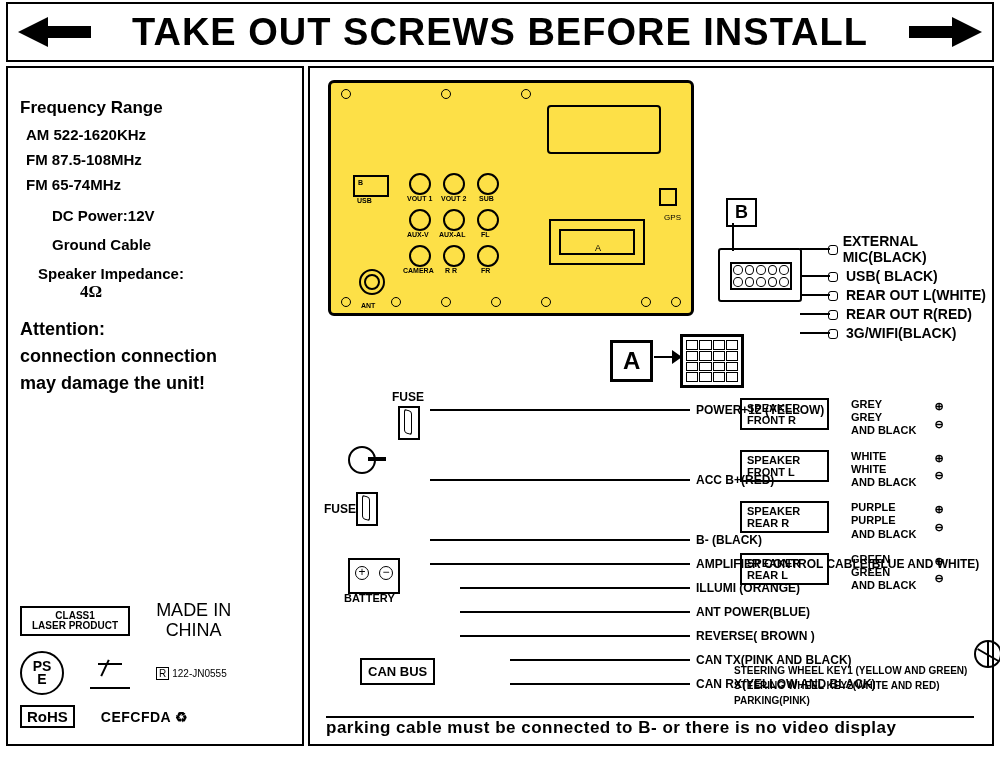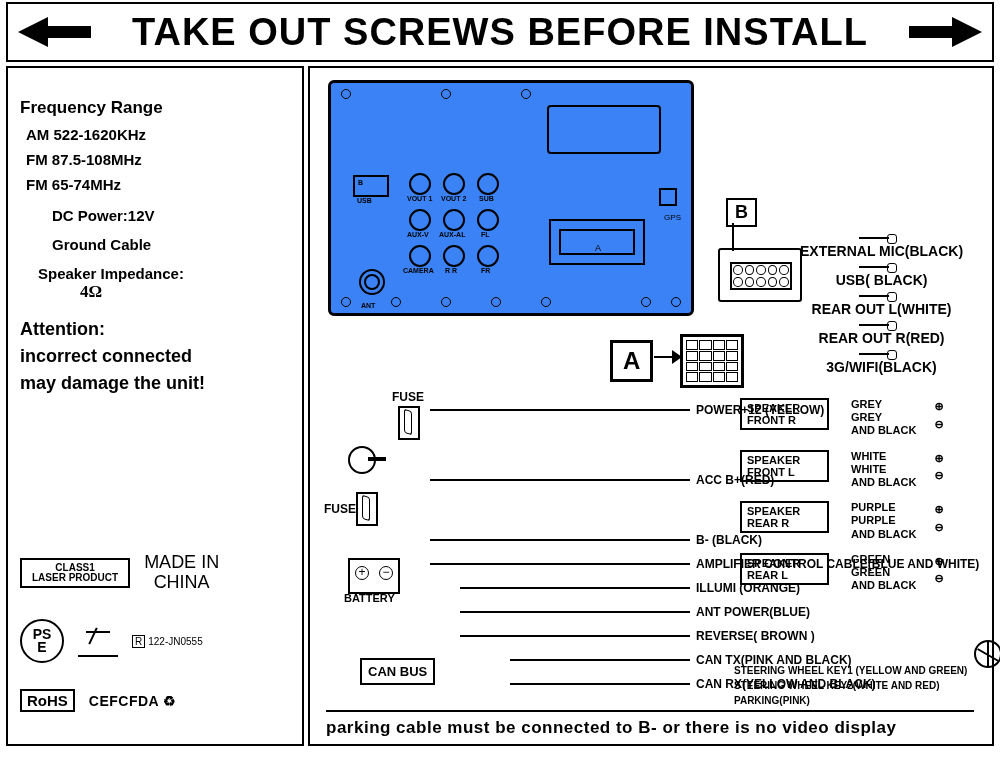--- a/index.html
+++ b/index.html
@@ -117,22 +117,22 @@
   }
   .badges {
     position: absolute;
     bottom: 6px;
     left: 12px;
     right: 12px;
   }
   .badge-row {
     display: flex;
     align-items: center;
-    gap: 14px;
-    margin: 26px 0;
+    gap: 26px;
+    margin: 10px 0;
   }
   .class1 {
     border: 2px solid #000;
     padding: 3px 10px;
     font-size: 10px;
     font-weight: bold;
     text-align: center;
     line-height: 1;
   }
   .madein {
@@ -191,21 +191,21 @@
   }
   
   .chassis {
     position: absolute;
     top: 12px;
     left: 18px;
     width: 360px;
     height: 230px;
     border: 3px solid #000;
     border-radius: 6px;
-    background: #3b82f6;
+    background: #fde047;
   }
   .screw {
     position: absolute;
     width: 8px; height: 8px;
     border: 1.5px solid #000;
     border-radius: 50%;
   }
   .display-hole {
     position: absolute;
     top: 22px; right: 30px;
@@ -302,21 +302,20 @@
     position: absolute;
     top: 162px;
     left: 490px;
     font-size: 14px;
     font-weight: bold;
   }
   .b-wires div {
     margin: 3px 0;
     display: flex;
     align-items: center;
-    flex-direction: column;
   }
   .plug-tip {
     display: inline-block;
     width: 40px;
     height: 10px;
     margin-right: 6px;
     position: relative;
   }
   .plug-tip::before {
     content: "";
@@ -475,21 +474,21 @@
   .swkeys-icon::before{left:11px;top:0;width:2px;height:24px;}
   .swkeys-icon::after{left:0;top:12px;width:24px;height:2px;transform:rotate(30deg);}
   .bottom-note {
     position: absolute;
     bottom: 6px;
     left: 16px;
     right: 18px;
     font-size: 17px;
     font-weight: bold;
     border-top: 2px solid #000;
-    padding-top: 6px;
+    padding-top: 0;
     letter-spacing: 0.5px;
   }
   .fuse-sym {
     position: absolute;
     width: 18px;
     height: 30px;
     border: 2px solid #000;
   }
   .fuse-sym::after {
     content: "";
@@ -525,21 +524,21 @@
   <div class="left-col">
     <div class="spec-title">Frequency Range</div>
     <div class="spec-line">AM 522-1620KHz</div>
     <div class="spec-line">FM 87.5-108MHz</div>
     <div class="spec-line">FM 65-74MHz</div>
     <div class="spec-sub">DC Power:12V</div>
     <div class="spec-sub2">Ground Cable</div>
     <div class="speaker-imp">Speaker Impedance:</div>
     <div class="ohm">4Ω</div>
     <div class="attention" style="white-space:pre-line">Attention:
-incorrect connected
+connection connection
 may damage the unit!</div>
 
     <div class="badges">
       <div class="badge-row">
         <div class="class1">
           <div>CLASS1</div>
           <div>LASER PRODUCT</div>
         </div>
         <div class="madein">
           <div>MADE IN</div>

